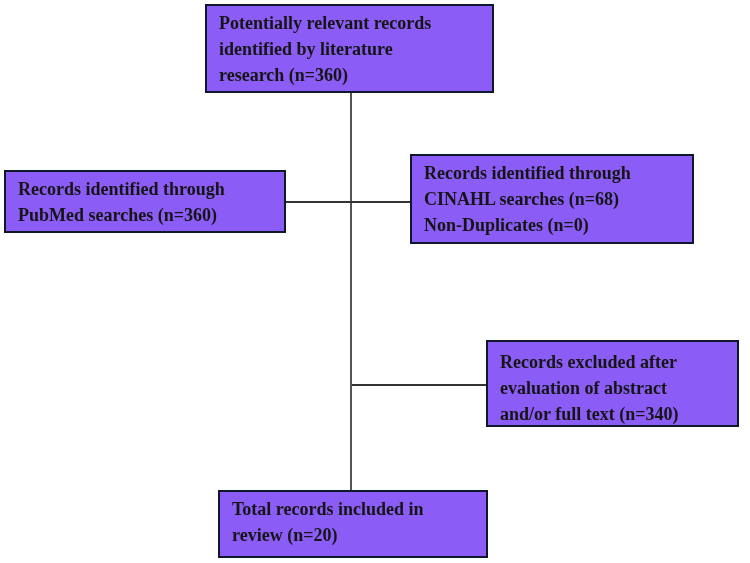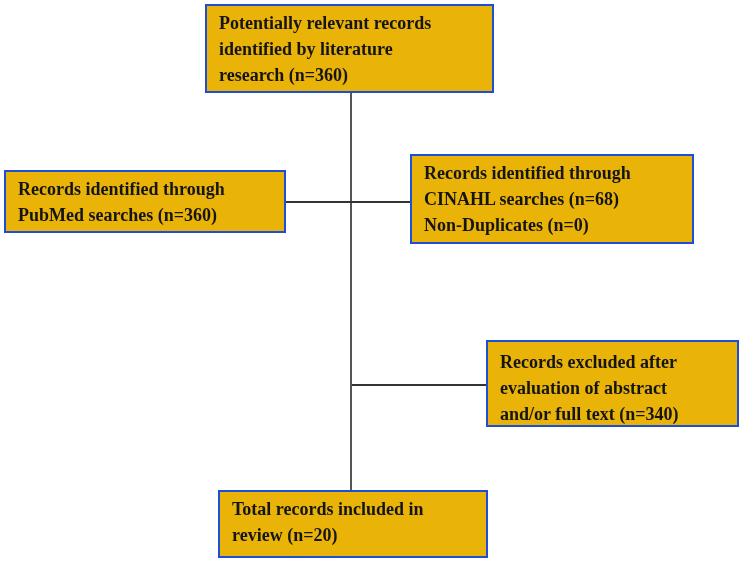--- a/index.html
+++ b/index.html
@@ -11,22 +11,22 @@
     position: relative;
     width: 750px;
     height: 563px;
     background: #ffffff;
     overflow: hidden;
     font-family: "Liberation Serif", "DejaVu Serif", serif;
   }
   .box {
     position: absolute;
     box-sizing: border-box;
-    border: 2px solid #1d4ed8;
-    background: #eab308;
+    border: 2px solid #0f172a;
+    background: #8b5cf6;
   }
   .box-text {
     font-weight: 700;
     font-size: 18px;
     line-height: 26px;
     color: #151515;
     white-space: pre-line;
     padding: 4px 6px 4px 12px;
   }
   .box-top      { left: 205px; top: 4px;   width: 289px; height: 89px; }

